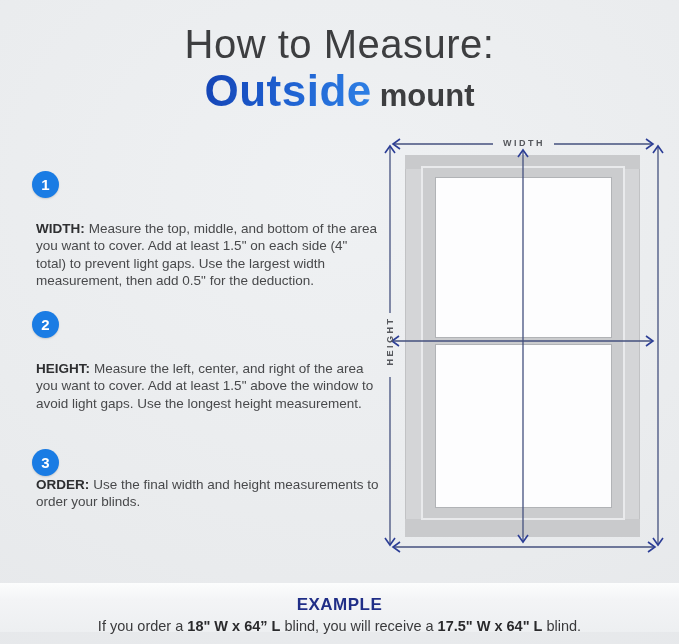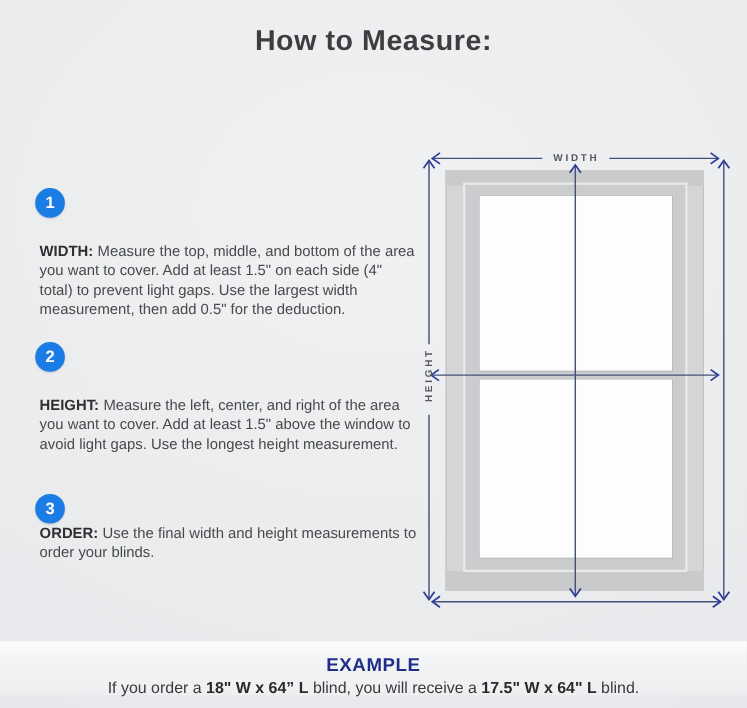--- a/index.html
+++ b/index.html
@@ -7,21 +7,21 @@
     font-family: "Liberation Sans", "DejaVu Sans", sans-serif;
     background:#e7e9eb;
   }
   .canvas {
     position:relative; width:679px; height:644px; overflow:hidden;
     background: radial-gradient(130% 110% at 50% 30%, #eff1f3 0%, #e9ebed 55%, #e3e5e8 100%);
   }
 
   
   .title-block { position:absolute; top:22px; left:0; width:679px; text-align:center; }
-  .title-line1 { font-size:26px; font-weight:bold; color:#3d3e40; letter-spacing:0.5px; line-height:1.1; }
+  .title-line1 { font-size:40px; font-weight:normal; color:#3d3e40; letter-spacing:0.5px; line-height:1.1; }
   .title-line2 { line-height:1.05; margin-top:2px; }
   .outside-word {
     font-size:44px; font-weight:bold; letter-spacing:0.5px;
     background:linear-gradient(105deg,#1443b4 0%,#1d5ecf 45%,#2f82e6 100%);
     -webkit-background-clip:text; background-clip:text; color:transparent;
   }
   .mount-word { font-size:31px; font-weight:bold; color:#3d3e40; margin-left:8px; }
 
   
   .step-circle {
@@ -79,20 +79,23 @@
   .example-line { margin-top:3px; font-size:14.5px; color:#3a3a3c; }
   .example-bold { font-weight:bold; color:#2a2a2c; }
 </style>
 </head>
 <body>
 
 <div class="canvas">
 
   <div class="title-block">
     <div class="title-line1">How to Measure:</div>
+    <div class="title-line2">
+      <span class="outside-word">Outside</span><span class="mount-word">mount</span>
+    </div>
   </div>
 
   <div id="circle1" class="step-circle">1</div>
   <p id="text1" class="step-text"><span class="step-label">WIDTH:</span><span>Measure the top, middle, and bottom of the area you want to cover. Add at least 1.5" on each side (4" total) to prevent light gaps. Use the largest width measurement, then add 0.5" for the deduction.</span></p>
 
   <div id="circle2" class="step-circle">2</div>
   <p id="text2" class="step-text"><span class="step-label">HEIGHT:</span><span>Measure the left, center, and right of the area you want to cover. Add at least 1.5" above the window to avoid light gaps. Use the longest height measurement.</span></p>
 
   <div id="circle3" class="step-circle">3</div>
   <p id="text3" class="step-text"><span class="step-label">ORDER:</span><span>Use the final width and height measurements to order your blinds.</span></p>

